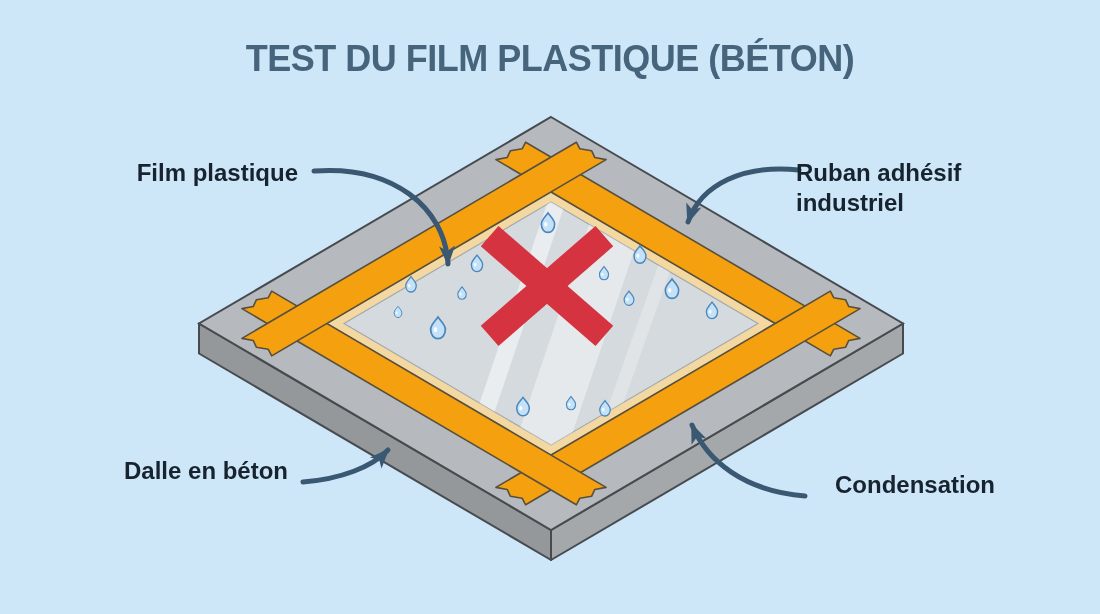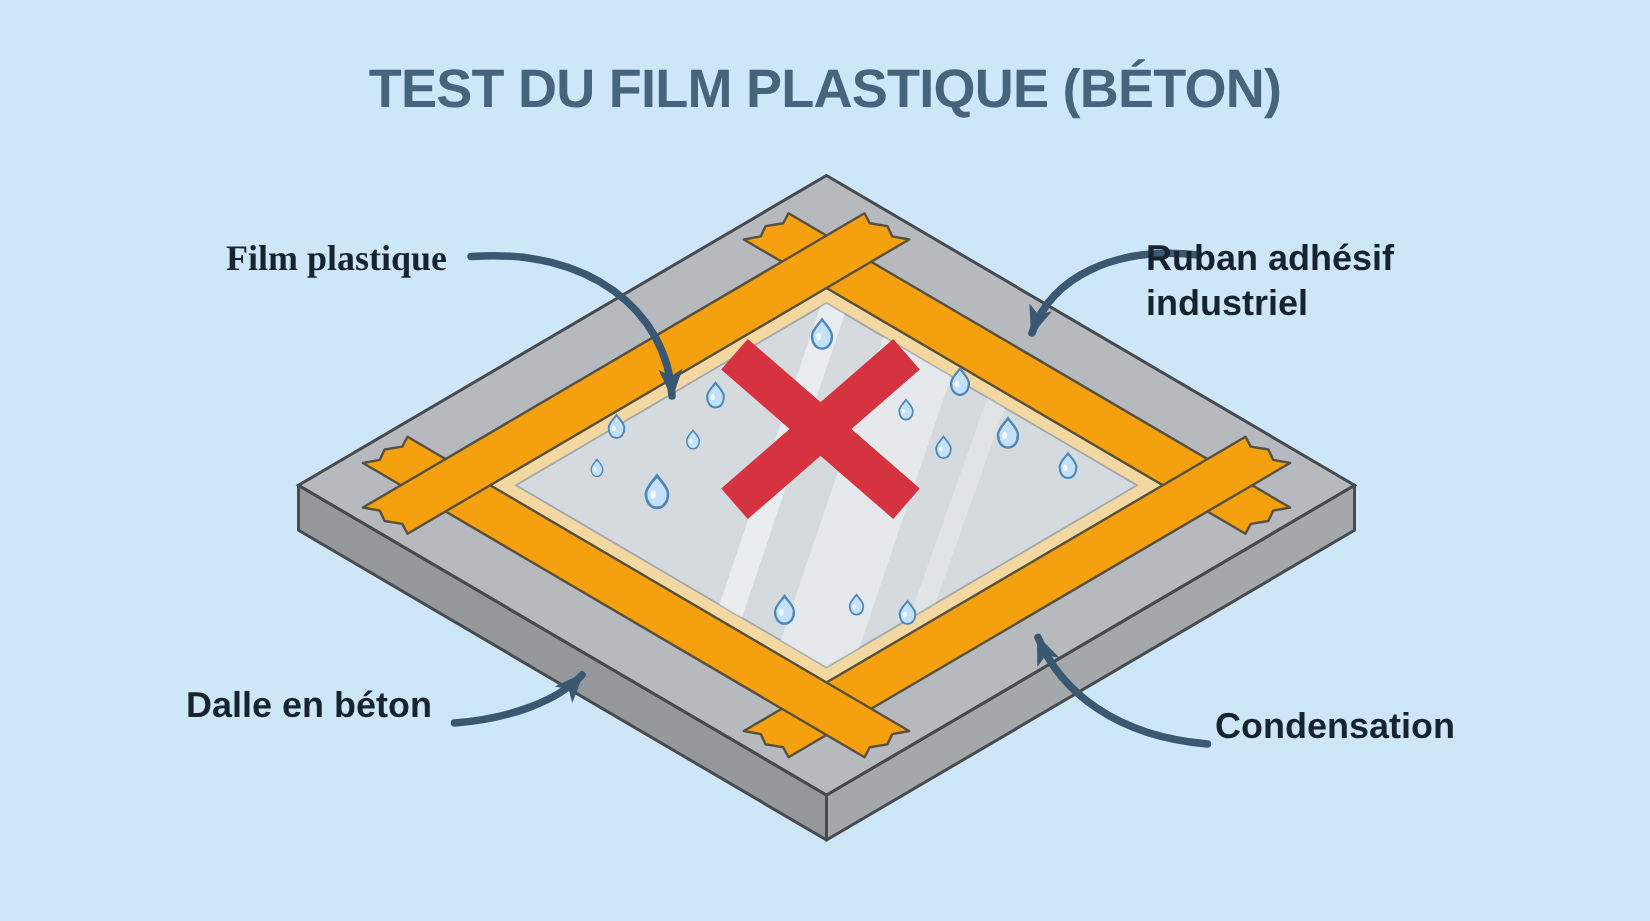--- a/index.html
+++ b/index.html
@@ -2,24 +2,24 @@
 <html><head>
 <meta charset="utf-8">
 <style>
   html,body{margin:0;padding:0;}
   body{font-family:"Liberation Sans", sans-serif;}
   .stage{position:relative;width:1100px;height:614px;overflow:hidden;}
   .stage svg{position:absolute;left:0;top:0;}
   .title{position:absolute;top:38px;left:0;width:1100px;text-align:center;
          font-size:36px;font-weight:700;letter-spacing:-0.5px;color:#46657c;}
   .lbl{position:absolute;font-size:24px;font-weight:700;color:#17232e;line-height:1.25;}
-  .lbl-film{top:158px;right:802px;text-align:right;font-family:Liberation Serif, serif;}
-  .lbl-tape{top:158px;left:764px;text-align:left;}
+  .lbl-film{top:158px;right:802px;text-align:right;}
+  .lbl-tape{top:158px;left:796px;text-align:left;}
   .lbl-slab{top:456px;left:124px;text-align:center;}
-  .lbl-cond{top:470px;left:810px;text-align:right;}
+  .lbl-cond{top:470px;left:835px;text-align:right;}
   .verdict{position:absolute;top:345px;left:0;width:1100px;text-align:center;
            font-size:18px;font-weight:700;letter-spacing:0.5px;color:#c23340;}
 </style>
 </head>
 <body>
 
 <div class="stage">
 
   <svg width="1100" height="614" viewBox="0 0 1100 614">
     <defs>

